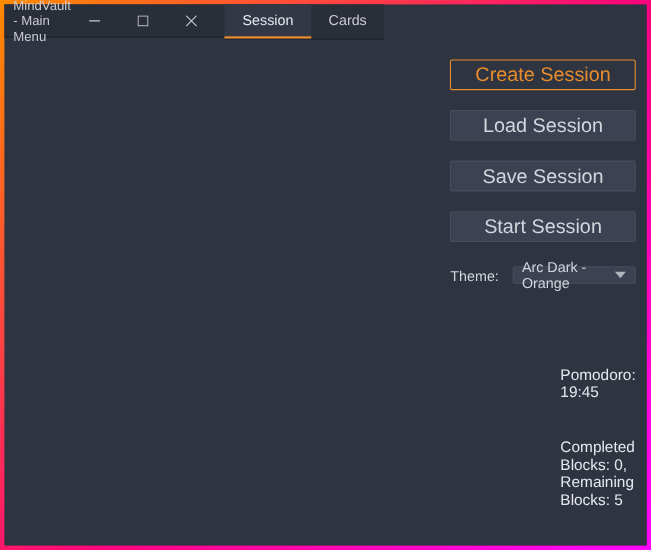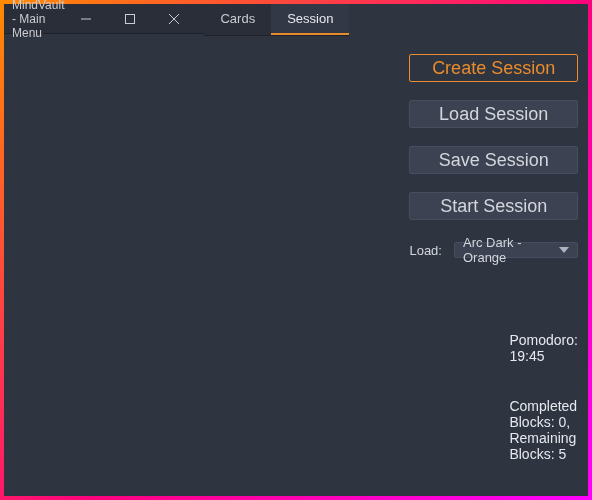--- a/index.html
+++ b/index.html
@@ -136,25 +136,25 @@
       <div class="win-btn">
         <svg viewBox="0 0 10 10">
             <line x1="0" y1="0" x2="10" y2="10"></line>
             <line x1="10" y1="0" x2="0" y2="10"></line>
           </svg>
       </div>
     </div>
   </div>
 
   <div class="tabbar">
+    <div class="tab active">
+      <span>Session</span>
+    </div>
     <div class="tab">
       <span>Cards</span>
-    </div>
-    <div class="tab active">
-      <span>Session</span>
     </div>
   </div>
 
   <div class="content">
     <div class="btn-row">
       <div class="btn primary">
         <span>Create Session</span>
       </div>
     </div>
     <div class="btn-row">
@@ -167,21 +167,21 @@
         <span>Save Session</span>
       </div>
     </div>
     <div class="btn-row">
       <div class="btn">
         <span>Start Session</span>
       </div>
     </div>
 
     <div class="theme-row">
-      <span class="theme-label">Load:</span>
+      <span class="theme-label">Theme:</span>
       <div class="select">
         <span>Arc Dark - Orange</span>
         <span class="chev">
           <svg viewBox="0 0 10 10">
               <polygon points="0,2 10,2 5,8"></polygon>
             </svg>
         </span>
       </div>
     </div>
 

